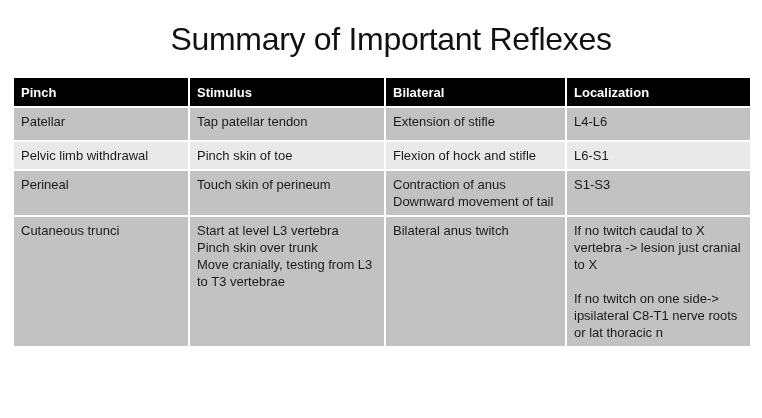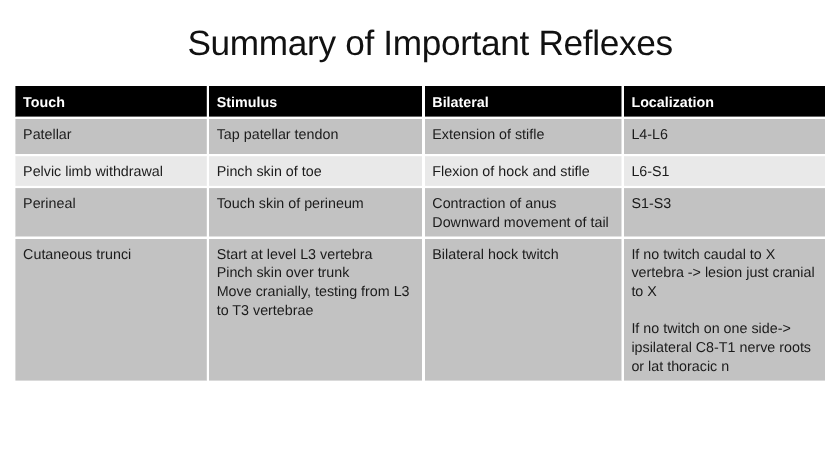--- a/index.html
+++ b/index.html
@@ -72,21 +72,21 @@
 
   <table class="reflex-table">
     <colgroup>
       <col style="width:175px">
       <col style="width:196px">
       <col style="width:181px">
       <col style="width:184px">
     </colgroup>
     <thead>
       <tr>
-        <th>Touch</th>
+        <th>Pinch</th>
         <th>Stimulus</th>
         <th>Bilateral</th>
         <th>Localization</th>
       </tr>
     </thead>
     <tbody>
       <tr class="row-dark h34">
         <td>Patellar</td>
         <td>Tap patellar tendon</td>
         <td>Extension of stifle</td>
@@ -103,21 +103,21 @@
         <td>Touch skin of perineum</td>
         <td>Contraction of anus
 Downward movement of tail</td>
         <td>S1-S3</td>
       </tr>
       <tr class="row-dark h129">
         <td>Cutaneous trunci</td>
         <td>Start at level L3 vertebra
 Pinch skin over trunk
 Move cranially, testing from L3 to T3 vertebrae</td>
-        <td>Bilateral hock twitch</td>
+        <td>Bilateral anus twitch</td>
         <td>If no twitch caudal to X vertebra -&gt; lesion just cranial to X
 
 If no twitch on one side-&gt; ipsilateral C8-T1 nerve roots or lat thoracic n</td>
       </tr>
     </tbody>
   </table>
 
 </div>
 
 </body></html>

